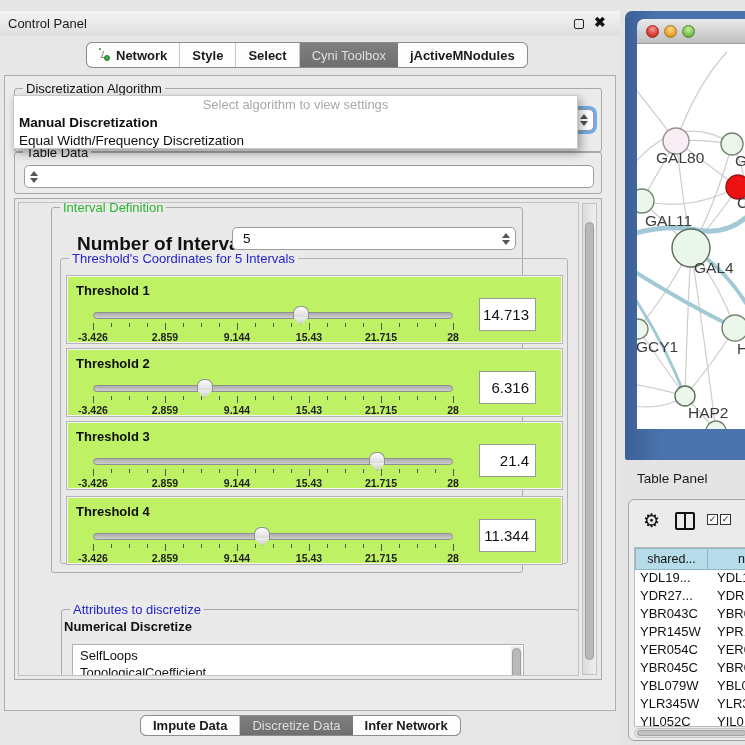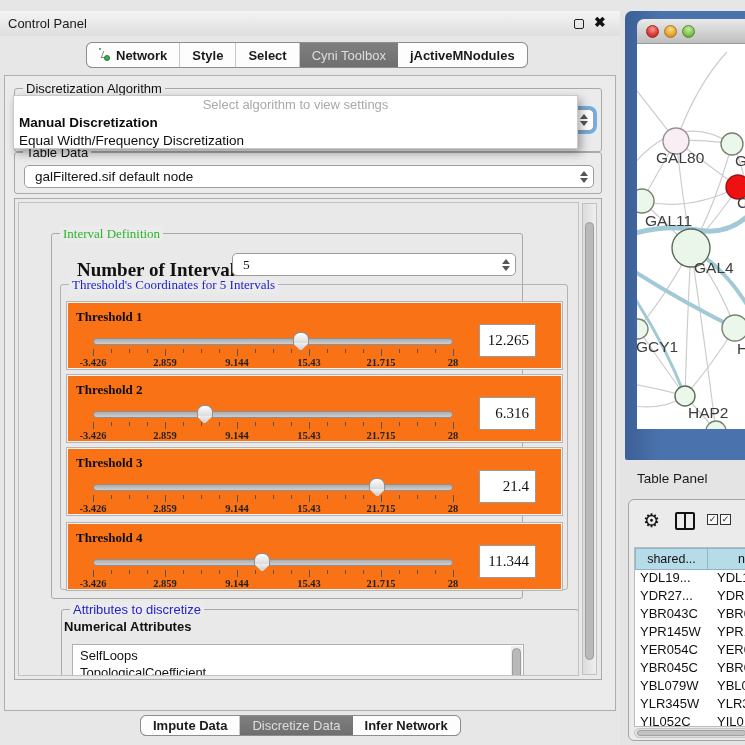--- a/index.html
+++ b/index.html
@@ -73,27 +73,27 @@
   #settings-panel { position:absolute; left:13px; top:186px; width:588px; height:482px;
     border:1px solid #a9a9a9; background:#e9e9e9; }
   #settings-viewport { position:absolute; left:3px; top:3px; right:22px; bottom:3px;
     border:1px solid #c2c2c2; background:#e9e9e9; overflow:hidden; }
   #settings-vscroll { position:absolute; right:4px; top:4px; width:15px; bottom:4px;
     background:linear-gradient(90deg,#dcdcdc,#efefef); border:1px solid #c2c2c2; }
   #settings-vscroll .thumbv { position:absolute; left:2px; width:9px; top:18px; height:438px;
     background:#b9b9b9; border:1px solid #9d9d9d; border-radius:5px; }
 
   
-  #interval-group { left:35px; top:30px; width:472px; height:366px;font-family:Liberation Serif, serif; }
+  #interval-group { left:35px; top:4px; width:472px; height:366px; }
   #noi-label { position:absolute; left:25px; top:25px; font-size:19px; font-weight:bold; color:#111; }
   #noi-combo { left:180px; top:19px; width:284px; height:23px; }
   #thr-group { left:8px; top:50px; width:508px; height:306px; border-color:#b3b3b3; }
 
   .thr-panel { position:absolute; left:5px; width:497px; height:69px;
-    background:#f97316; border:1px solid #b5b5b5; box-shadow:inset 0 0 0 1px #f4f4f4; }
+    background:#bef264; border:1px solid #b5b5b5; box-shadow:inset 0 0 0 1px #f4f4f4; }
   .thr-label { position:absolute; left:9px; top:7px; font-size:13px; font-weight:bold; color:#0d0d0d; }
   .track { position:absolute; left:26px; top:36px; width:360px; height:7px;
     border:1px solid #8f8f8f; border-radius:4px;
     background:linear-gradient(#adadad,#cecece); }
   .thumb { position:absolute; top:30px; width:16px; height:19px; margin-left:18px;  }
   .thumb .cap { position:absolute; left:0; top:0; width:16px; height:12px;
     background:linear-gradient(#fdfdfd,#d8d8d8); border:1px solid #909090;
     border-bottom:none; border-radius:7px 7px 0 0; }
   .thumb .tip { position:absolute; left:0; top:11px; width:16px; height:8px;
     background:linear-gradient(#eee,#cfcfcf); border:1px solid #909090; border-top:none;
@@ -223,21 +223,20 @@
           <span class="arrows">
               <b class="up"></b>
               <b class="down"></b>
             </span>
         </div>
       </div>
 
       <div class="group" style="left:9px; top:76px; width:588px; height:42px;">
         <span class="gtitle">Table Data</span>
         <div class="combo" style="left:9px; top:12px; width:570px; height:23px;">
-          <span class="cval">galFiltered.sif default node</span>
           <span class="arrows">
               <b class="up"></b>
               <b class="down"></b>
             </span>
         </div>
       </div>
 
       <div id="settings-panel" style="left:9px; top:122px;">
         <div id="settings-viewport">
 
@@ -287,21 +286,21 @@
                       <i class="major" style="left: 100%;"></i>
                     </div>
                     <div class="scale">
                       <span style="left: 0%;">-3.426</span>
                       <span style="left: 20%;">2.859</span>
                       <span style="left: 40%;">9.144</span>
                       <span style="left: 60%;">15.43</span>
                       <span style="left: 80%;">21.715</span>
                       <span style="left: 100%;">28</span>
                     </div>
-                    <div class="valbox">12.265</div>
+                    <div class="valbox">14.713</div>
                   </div>
                   <div class="thr-panel" style="top: 89px; text-align: right;">
                     <span class="thr-label">Threshold 2</span>
                     <div class="track"></div>
                     <div class="thumb" style="left: 129.6px; margin-left: 0px;">
                       <span class="cap"></span>
                       <span class="tip"></span>
                     </div>
                     <div class="ticks">
                       <i class="major" style="left: 0%;"></i>
@@ -415,21 +414,21 @@
                       <span style="left: 100%;">28</span>
                     </div>
                     <div class="valbox">11.344</div>
                   </div>
                 </div>
             </div>
           </div>
 
           <div class="group" id="attr-group">
             <span class="gtitle blue">Attributes to discretize</span>
-            <span id="num-attr-label">Numerical Attributes</span>
+            <span id="num-attr-label">Numerical Discretize</span>
             <div id="attr-list">
               <ul>
                   <li>SelfLoops</li>
                   <li>TopologicalCoefficient</li>
                 </ul>
               <div id="attr-vscroll">
                   <div class="thumbv"></div>
                 </div>
             </div>
           </div>

